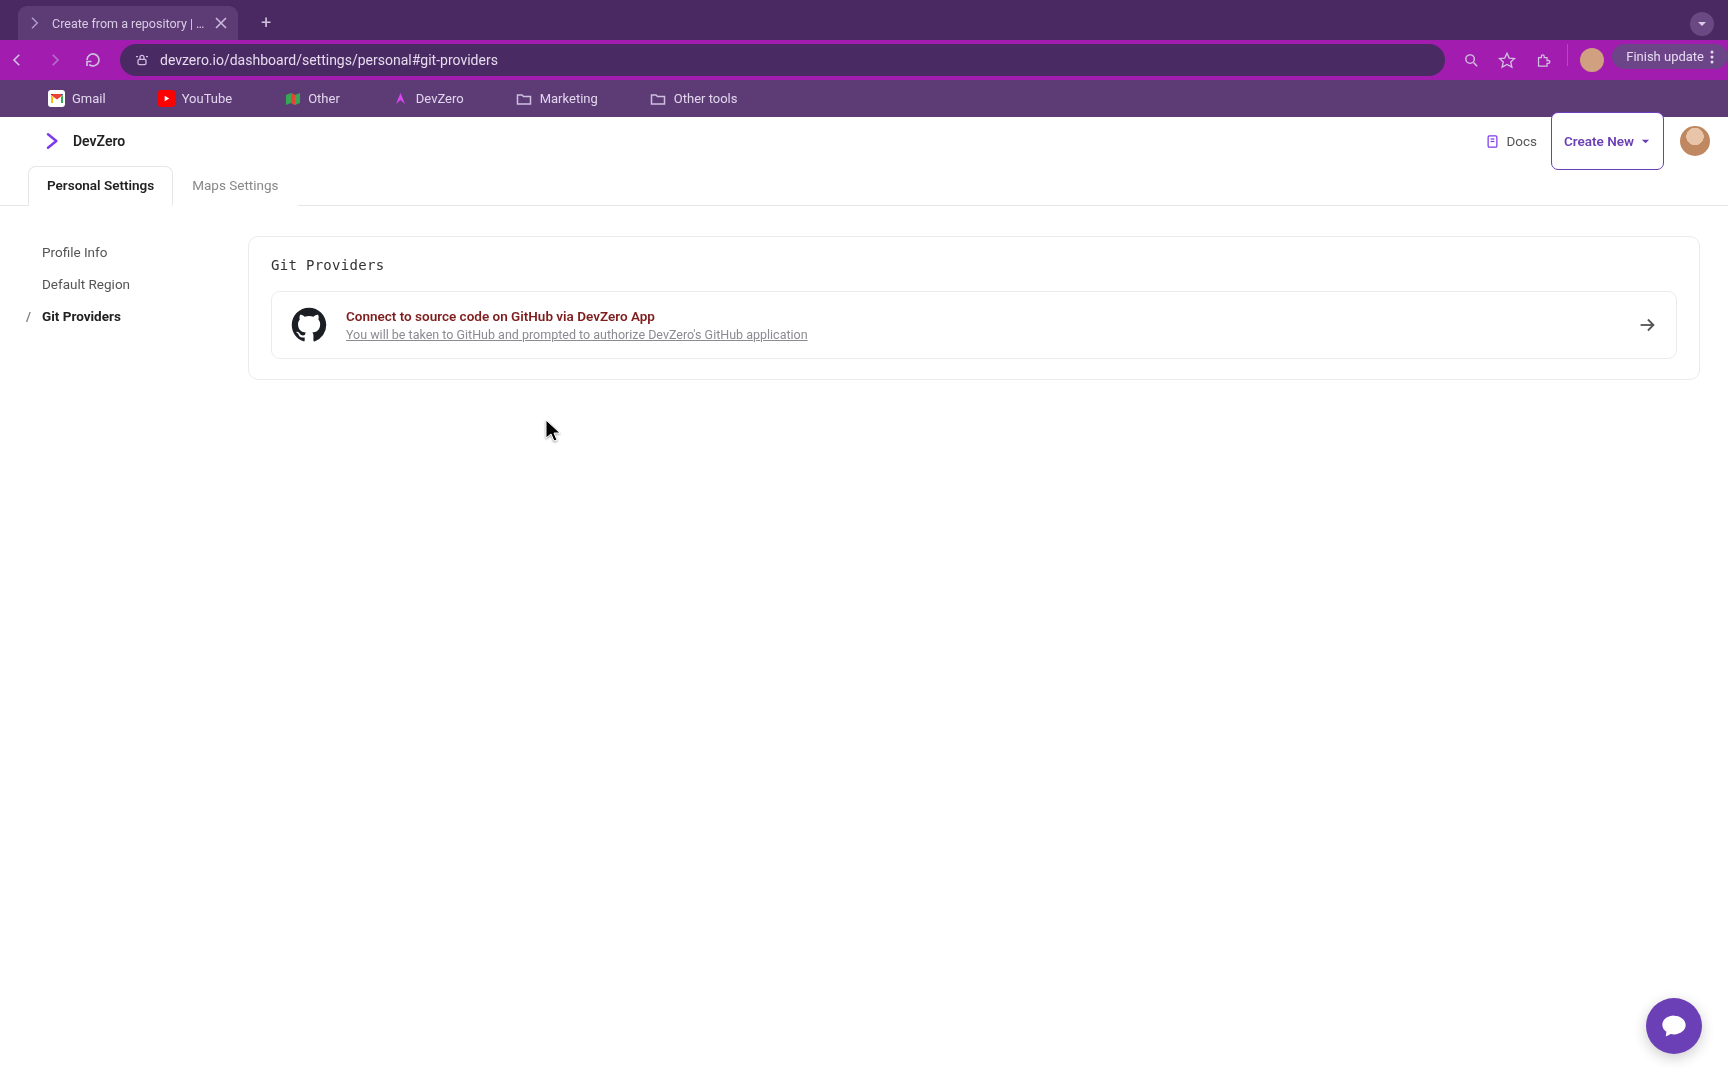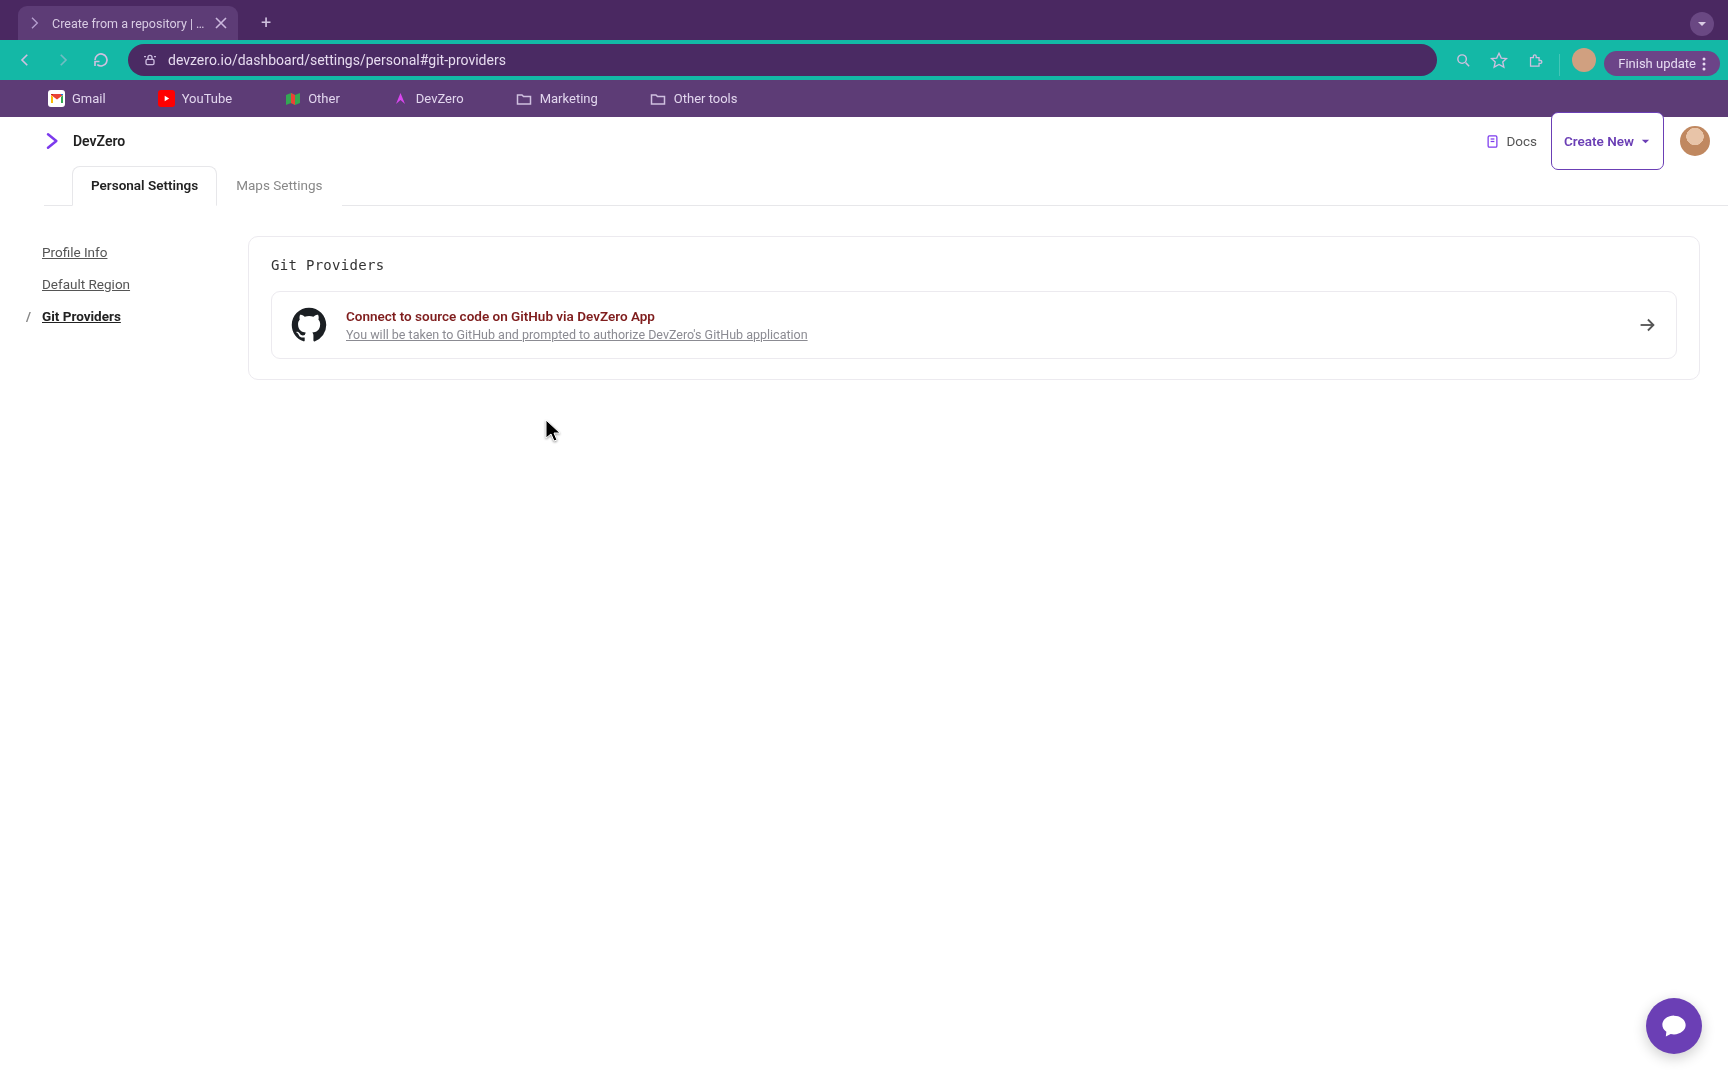--- a/index.html
+++ b/index.html
@@ -8,51 +8,51 @@
     
     .browser-chrome { background: #4a2861; height: 117px; display: flex; flex-direction: column; }
     .tab-bar { height: 40px; display: flex; align-items: center; padding-left: 18px; position: relative; }
     .tab { background: #5d3c76; height: 34px; border-radius: 9px 9px 0 0; display: flex; align-items: center; padding: 0 10px; width: 220px; gap: 8px; color: #d9cce4; font-size: 12.5px; margin-top: 6px; }
     .tab .favicon { width: 16px; height: 16px; display: inline-flex; align-items: center; justify-content: center; color: #b69fd0; }
     .tab .title { flex: 1; white-space: nowrap; overflow: hidden; text-overflow: ellipsis; }
     .tab .close { width: 14px; height: 14px; color: #cbb8dd; cursor: pointer; }
     .new-tab { width: 28px; height: 28px; color: #cfc0de; display: flex; align-items: center; justify-content: center; margin-left: 14px; margin-top: 4px; cursor: pointer; font-size: 18px; }
     .tab-bar .dropdown-caret { position: absolute; right: 14px; top: 12px; width: 24px; height: 24px; border-radius: 50%; background: #6a4883; color: #d9cce4; display: flex; align-items: center; justify-content: center; font-size: 12px; cursor: pointer; }
 
-    .addr-bar { background: #14b8a6; height: 40px; display: flex; align-items: center; padding: 0 8px; gap: 4px; }
+    .addr-bar { background: #a21caf; height: 40px; display: flex; align-items: center; padding: 0 0; gap: 4px; }
     .nav-btn { width: 34px; height: 34px; display: flex; align-items: center; justify-content: center; color: #d0c0e0; cursor: pointer; border-radius: 50%; }
     .nav-btn.disabled { opacity: .5; cursor: default; }
     .url-box { flex: 1; background: #4a2a63; border-radius: 18px; height: 32px; display: flex; align-items: center; padding: 0 14px; gap: 10px; color: #e6dbef; font-size: 14px; margin: 0 6px; }
     .url-box .lock { width: 16px; height: 16px; color: #cdbce0; }
-    .addr-actions { display: flex; align-items: flex-end; gap: 4px; }
+    .addr-actions { display: flex; align-items: flex-start; gap: 4px; }
     .addr-actions .nav-btn { width: 32px; height: 32px; }
     .avatar-sm { width: 24px; height: 24px; border-radius: 50%; background: #d0a080; }
     .finish-update { background: #6c4488; color: #e7dcf2; border-radius: 16px; padding: 5px 14px; font-size: 13px; display: flex; align-items: center; gap: 6px; cursor: pointer; }
 
     .bookmarks { background: #5d3c76; height: 37px; display: flex; align-items: center; padding: 0 12px; gap: 16px; }
     .bookmark { display: flex; align-items: center; gap: 7px; color: #e2d6ee; font-size: 13px; cursor: pointer; padding-left: 36px; }
     .bm-icon { width: 17px; height: 17px; border-radius: 3px; display: inline-flex; align-items: center; justify-content: center; font-size: 11px; }
 
     
     .app-header { height: 48px; display: flex; align-items: center; padding: 0 18px; border-bottom: none; margin-left: 25px; }
     .logo { width: 20px; height: 20px; margin-right: 10px; }
     .logo svg { width: 100%; height: 100%; }
     .brand { font-size: 14px; font-weight: 600; color: #222; }
     .app-header .spacer { flex: 1; }
     .docs-link { display: flex; align-items: center; gap: 6px; color: #555; font-size: 13.5px; margin-right: 14px; cursor: pointer; }
     .create-new { border: 1.5px solid #6b3fb5; color: #6b3fb5; background: #fff; border-radius: 7px; padding: 20px 12px; font-size: 13.5px; font-weight: 600; display: flex; align-items: center; gap: 6px; cursor: pointer; }
     .avatar-lg { width: 30px; height: 30px; border-radius: 50%; background: #d0a080; margin-left: 16px; cursor: pointer; background-image: radial-gradient(circle at 50% 35%, #e8c4a8 35%, #c08860 36%); }
 
-    .tabs-row { display: flex; padding: 0 28px; border-bottom: 1px solid #e7e7ea; gap: 0; margin-left: 44px; }
+    .tabs-row { display: flex; padding: 0 28px; border-bottom: 1px solid #e7e7ea; gap: 0; }
     .tab-btn { padding: 10px 18px 12px; font-size: 13.5px; color: #888; border: 1px solid transparent; border-bottom: none; cursor: pointer; position: relative; top: 1px; background: #fff; }
     .tab-btn.active { color: #222; font-weight: 600; border-color: #e7e7ea; border-radius: 8px 8px 0 0; border-bottom: 1px solid #fff; }
 
     .content-area { display: flex; padding: 30px 28px; gap: 20px; }
     .side-nav { width: 200px; }
-    .side-item { padding: 8px 14px; font-size: 13.5px; color: #555; cursor: pointer; border-radius: 4px; text-decoration: underline; }
+    .side-item { padding: 8px 14px; font-size: 13.5px; color: #555; cursor: pointer; border-radius: 4px; }
     .side-item.active { font-weight: 700; color: #222; position: relative; }
     .side-item.active::before { content: "/"; position: absolute; left: -2px; color: #888; }
 
     .panel { flex: 1; border: 1px solid #eceaef; border-radius: 10px; padding: 20px 22px; }
     .panel-title { font-family: "SFMono-Regular", Consolas, monospace; font-size: 14px; color: #333; margin-bottom: 18px; letter-spacing: 0.3px; }
     .provider-card { border: 1px solid #eceaef; border-radius: 9px; padding: 14px 18px; display: flex; align-items: center; gap: 18px; cursor: pointer; }
     .gh-icon { width: 38px; height: 38px; display: flex; align-items: center; justify-content: center; }
     .gh-icon svg { width: 36px; height: 36px; }
     .provider-text { flex: 1; }
     .provider-title { font-size: 13.5px; font-weight: 600; color: #7f1d1d; margin-bottom: 3px; }

